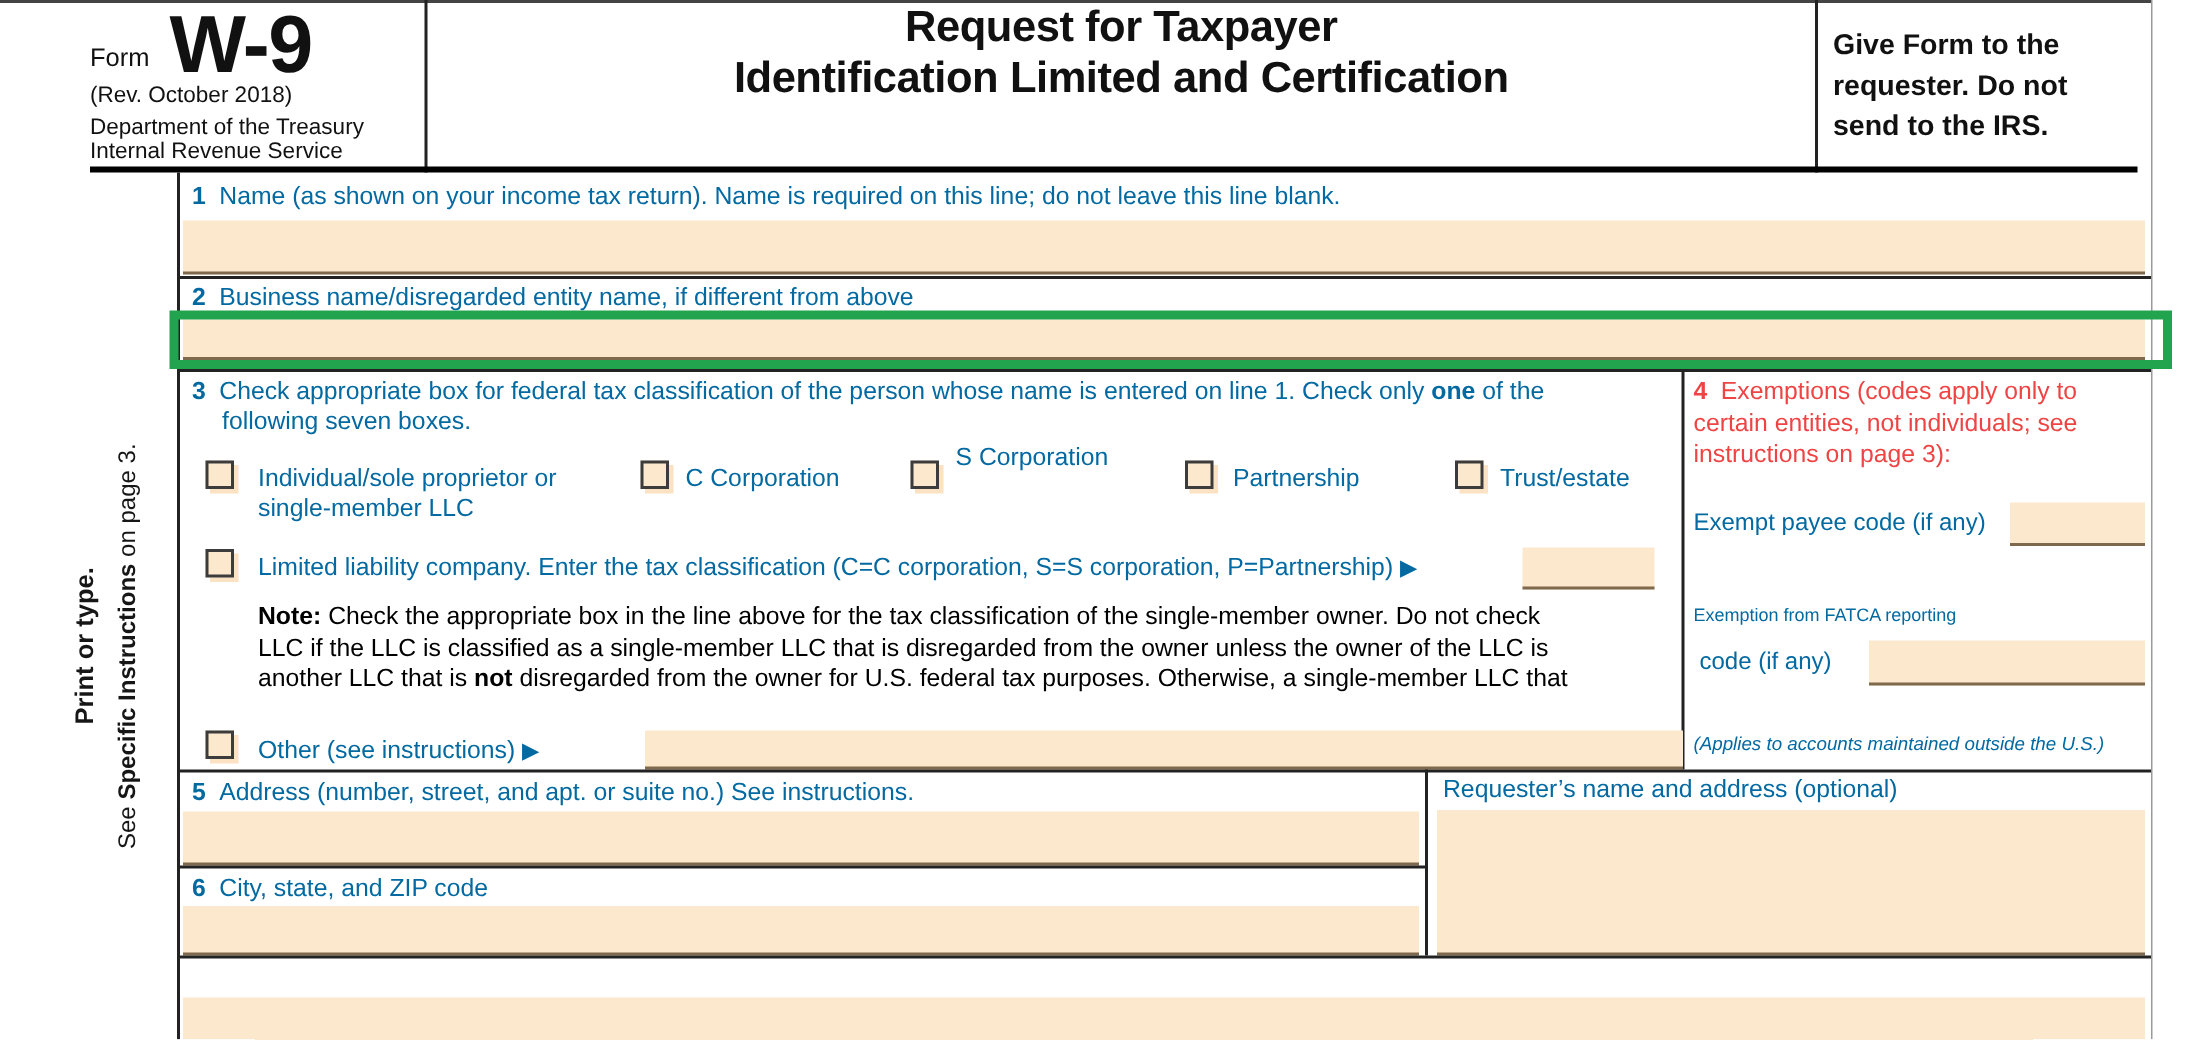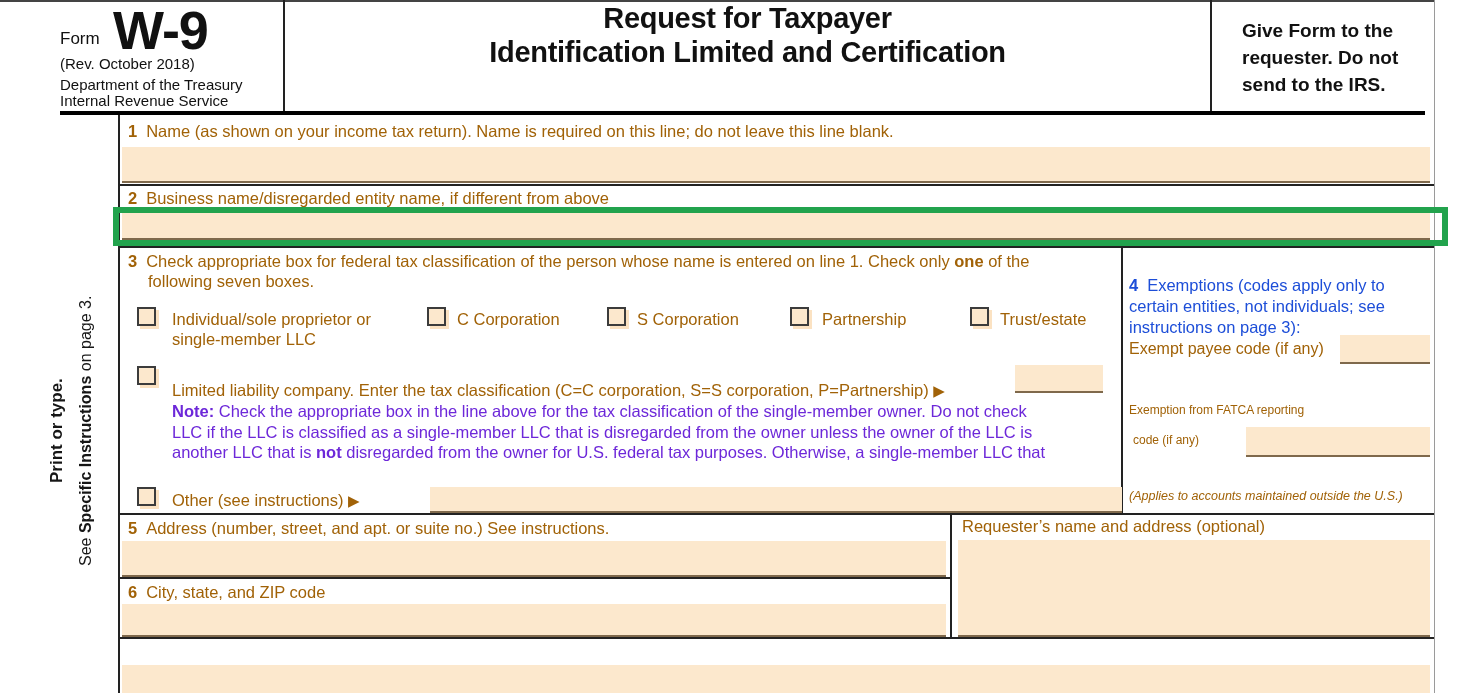--- a/index.html
+++ b/index.html
@@ -1,21 +1,21 @@
 <!DOCTYPE html>
 <html><head>
 <meta charset="utf-8">
 <style>
   html,body{margin:0;padding:0;background:#fff;}
   .page{position:relative;width:1469px;height:693px;background:#ffffff;
         font-family:"Liberation Sans","DejaVu Sans",sans-serif;color:#111;overflow:hidden;}
   .abs{position:absolute;}
   .hl{position:absolute;background:#222;height:2px;}
   .vl{position:absolute;background:#222;width:2px;}
-  .lbl{position:absolute;font-size:16.5px;white-space:nowrap;color:#a16207;}
+  .lbl{position:absolute;font-size:16.5px;white-space:nowrap;color:#0369a1;}
   .fnum{font-weight:bold;margin-right:9px;}
   .input{position:absolute;background:#fce8cd;border-bottom:2px solid #7f694c;box-sizing:border-box;}
   .input.noline{border-bottom:none;}
   .cb{position:absolute;width:19px;height:19px;background:#fce8cd;border:2px solid #3c3c3c;
       box-sizing:border-box;box-shadow:3px 3px 0 0 #fbe2c2;}
   .hdr-small{font-size:15px;line-height:17px;color:#111;}
   .title{position:absolute;left:287px;width:921px;text-align:center;font-weight:bold;
          font-size:29px;letter-spacing:-0.3px;white-space:nowrap;}
   .note-line{white-space:nowrap;}
   .sidebar{position:absolute;left:42px;top:225px;height:412px;
@@ -37,21 +37,21 @@
 
   <span class="abs" style="left:60px;top:29px;font-size:17px;">Form</span>
   <span class="abs" style="left:113px;top:-1px;font-size:54px;font-weight:bold;letter-spacing:-1px;">W-9</span>
   <span class="abs hdr-small" style="left:60px;top:55px;">(Rev. October 2018)</span>
   <span class="abs hdr-small" style="left:60px;top:76px;">Department of the Treasury</span>
   <span class="abs hdr-small" style="left:60px;top:92px;">Internal Revenue Service</span>
 
   <div class="title" style="top:2px;">Request for Taxpayer</div>
   <div class="title" style="top:36px;">Identification Limited and Certification</div>
 
-  <div class="abs" style="left:1222px;top:17px;width:200px;font-size:19px;font-weight:bold;line-height:27px;margin-left:20px;">Give Form to the requester. Do not send to the IRS.</div>
+  <div class="abs" style="left:1222px;top:17px;width:200px;font-size:19px;font-weight:bold;line-height:27px;">Give Form to the requester. Do not send to the IRS.</div>
 
   <div class="sidebar">
     <div class="l1">Print or type.</div>
     <div><span>See </span><b>Specific Instructions</b><span> on page 3.</span></div>
   </div>
 
   <div class="vl" style="left:118px;top:115px;height:578px;"></div>
 
   <div class="lbl" style="left:128px;top:122px;">
     <span class="fnum">1</span><span>Name (as shown on your income tax return). Name is required on this line; do not leave this line blank.</span>
@@ -74,53 +74,53 @@
   <div class="lbl" style="left:148px;top:272px;">following seven boxes.</div>
 
   <div class="cb" style="left:137px;top:307px;"></div>
   <div class="lbl" style="left:172px;top:310px;">Individual/sole proprietor or</div>
   <div class="lbl" style="left:172px;top:330px;">single-member LLC</div>
 
   <div class="cb" style="left:427px;top:307px;"></div>
   <div class="lbl" style="left:457px;top:310px;">C Corporation</div>
 
   <div class="cb" style="left:607px;top:307px;"></div>
-  <div class="lbl" style="left:637px;top:310px;">S Corporation</div>
+  <div class="lbl" style="left:637px;top:296px;">S Corporation</div>
 
   <div class="cb" style="left:790px;top:307px;"></div>
   <div class="lbl" style="left:822px;top:310px;">Partnership</div>
 
   <div class="cb" style="left:970px;top:307px;"></div>
   <div class="lbl" style="left:1000px;top:310px;">Trust/estate</div>
 
   <div class="cb" style="left:137px;top:366px;"></div>
-  <div class="lbl" style="left:172px;top:369px;margin-top:12px;">
+  <div class="lbl" style="left:172px;top:369px;">
     <span>Limited liability company. Enter the tax classification (C=C corporation, S=S corporation, P=Partnership) </span><span style="font-size:15px;">▶</span>
   </div>
   <div class="input" style="left:1015px;top:365px;width:88px;height:28px;"></div>
 
-  <div class="abs" style="left:172px;top:401px;font-size:16.5px;line-height:20.5px;color:#6d28d9;">
+  <div class="abs" style="left:172px;top:401px;font-size:16.5px;line-height:20.5px;color:#000000;">
     <div class="note-line"><b>Note:</b><span> Check the appropriate box in the line above for the tax classification of the single-member owner.  Do not check</span></div>
     <div class="note-line">LLC if the LLC is classified as a single-member LLC that is disregarded from the owner unless the owner of the LLC is</div>
     <div class="note-line"><span>another LLC that is </span><b>not</b><span> disregarded from the owner for U.S. federal tax purposes. Otherwise, a single-member LLC that</span></div>
   </div>
 
   <div class="cb" style="left:137px;top:487px;"></div>
   <div class="lbl" style="left:172px;top:491px;">
     <span>Other (see instructions) </span><span style="font-size:15px;">▶</span>
   </div>
   <div class="input" style="left:430px;top:487px;width:692px;height:26px;"></div>
 
-  <div class="abs" style="left:1129px;top:251px;width:300px;font-size:16.5px;line-height:21px;color:#1d4ed8;margin-top:24px;">
+  <div class="abs" style="left:1129px;top:251px;width:300px;font-size:16.5px;line-height:21px;color:#ef4444;">
     <span class="fnum">4</span><span>Exemptions (codes apply only to certain entities, not individuals; see instructions on page 3):</span>
   </div>
   <div class="lbl" style="left:1129px;top:340px;font-size:16px;">Exempt payee code (if any)</div>
   <div class="input" style="left:1340px;top:335px;width:90px;height:29px;"></div>
   <div class="lbl" style="left:1129px;top:403px;font-size:12px;">Exemption from FATCA reporting</div>
-  <div class="lbl" style="left:1133px;top:433px;font-size:12px;">code (if any)</div>
+  <div class="lbl" style="left:1133px;top:433px;font-size:16px;">code (if any)</div>
   <div class="input" style="left:1246px;top:427px;width:184px;height:30px;"></div>
   <div class="lbl" style="left:1129px;top:489px;font-size:12.5px;font-style:italic;">(Applies to accounts maintained outside the U.S.)</div>
 
   <div class="hl" style="left:118px;top:513px;width:1316px;height:1.5px;"></div>
 
   <div class="vl" style="left:950px;top:513px;height:124px;width:1.5px;"></div>
   <div class="lbl" style="left:128px;top:519px;">
     <span class="fnum">5</span><span>Address (number, street, and apt. or suite no.) See instructions.</span>
   </div>
   <div class="input" style="left:122px;top:541px;width:824px;height:36px;"></div>

